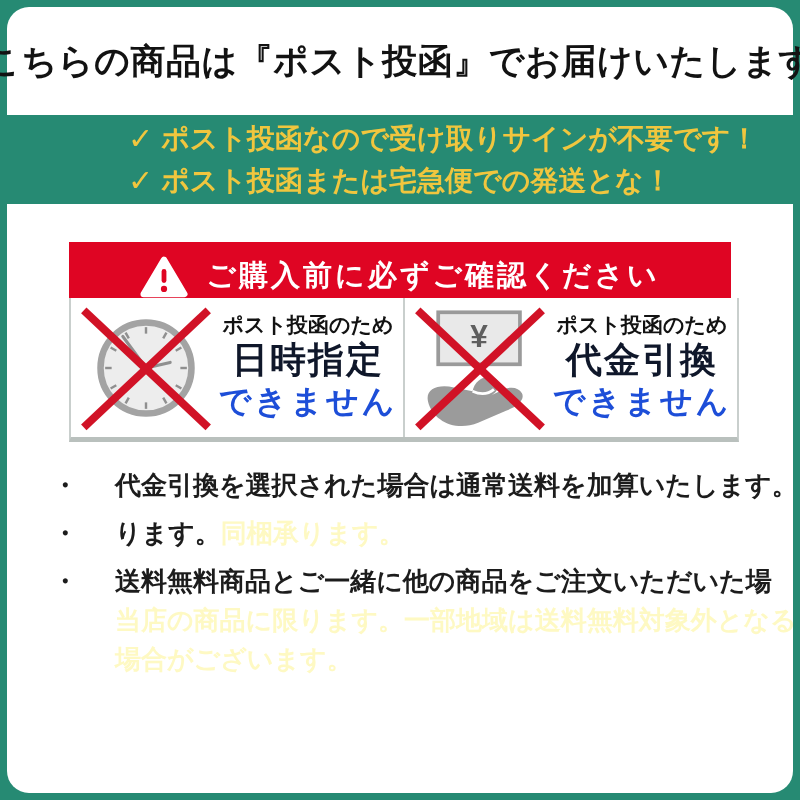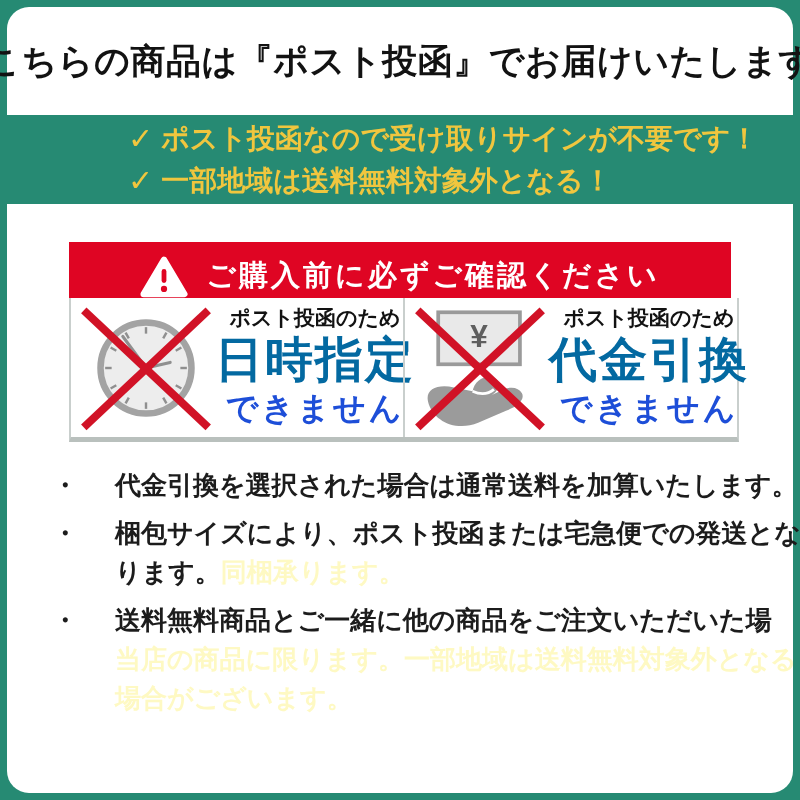--- a/index.html
+++ b/index.html
@@ -42,21 +42,21 @@
     background:#ffffff; box-sizing:border-box;
     border:2px solid #c9cfcd; border-top:none; border-bottom:5px solid #b9c0bd;
     display:flex;
   }
   .cell { flex:1; display:flex; align-items:center; padding:4px 2px 4px 6px; min-width:0; }
   .cell + .cell { border-left:2px solid #c9cfcd; }
   .icon-wrap { width:138px; height:130px; flex:none; }
   .icon-wrap svg { width:100%; height:100%; overflow:visible; }
   .cell-text { flex:1; text-align:center; }
   .reason { font-size:21px; color:#121212; font-weight:bold; white-space:nowrap; }
-  .restricted { font-size:48px; color:#0369a1; font-weight:bold; letter-spacing:2px; line-height:1.15; white-space:nowrap; }
+  .restricted { font-size:36px; color:#0f172a; font-weight:bold; letter-spacing:2px; line-height:1.15; white-space:nowrap; }
   .suffix { font-size:32px; color:#1d4ed8; font-weight:bold; letter-spacing:3px; white-space:nowrap; }
 
   .notes { position:absolute; left:52px; top:466px; width:706px; }
   .note {
     display:flex; font-size:26px; font-weight:bold; color:#1c1c1c;
     line-height:39px; margin-bottom:9px;
   }
   .note .bullet { width:27px; flex:none; }
   .note-text { flex:1;margin-left:36px; }
   .note-line { white-space:nowrap; }
@@ -70,21 +70,21 @@
 
   <div class="title-area">こちらの商品は『ポスト投函』でお届けいたします</div>
 
   <div class="green-band">
     <div class="benefit-line">
       <span class="benefit-check">✓</span>
       <span>ポスト投函なので受け取りサインが不要です！</span>
     </div>
     <div class="benefit-line">
       <span class="benefit-check">✓</span>
-      <span>一部地域は送料無料対象外となる！</span>
+      <span>ポスト投函または宅急便での発送とな！</span>
     </div>
   </div>
 
   <div class="warn-banner">
     <span style="display:flex;">
       <svg width="48" height="43" viewBox="0 0 52 46" aria-hidden="true">
         <path d="M26 5 L48 42 L4 42 Z" fill="#ffffff" stroke="#ffffff" stroke-width="7" stroke-linejoin="round"></path>
         <rect x="23.4" y="15" width="5.2" height="15" rx="2.6" fill="#df0523"></rect>
         <circle cx="26" cy="36.5" r="3.4" fill="#df0523"></circle>
       </svg>
@@ -154,21 +154,20 @@
   <div class="notes" id="notes">
       <div class="note">
         <span class="bullet">・</span>
         <div class="note-text">
           <div class="note-line"><span class="seg-black">代金引換を選択された場合は通常送料を加算いたします。</span></div>
         </div>
       </div>
       <div class="note">
         <span class="bullet">・</span>
         <div class="note-text">
-          <div class="note-line"><span class="seg-black">梱包サイズにより、ポスト投函または宅急便での発送とな</span></div>
           <div class="note-line"><span class="seg-black">ります。</span><span class="seg-red">同梱承ります。</span></div>
         </div>
       </div>
       <div class="note">
         <span class="bullet">・</span>
         <div class="note-text">
           <div class="note-line"><span class="seg-black">送料無料商品とご一緒に他の商品をご注文いただいた場</span></div>
           <div class="note-line"><span class="seg-red">当店の商品に限ります。一部地域は送料無料対象外となる</span></div>
           <div class="note-line"><span class="seg-red">場合がございます。</span></div>
         </div>

